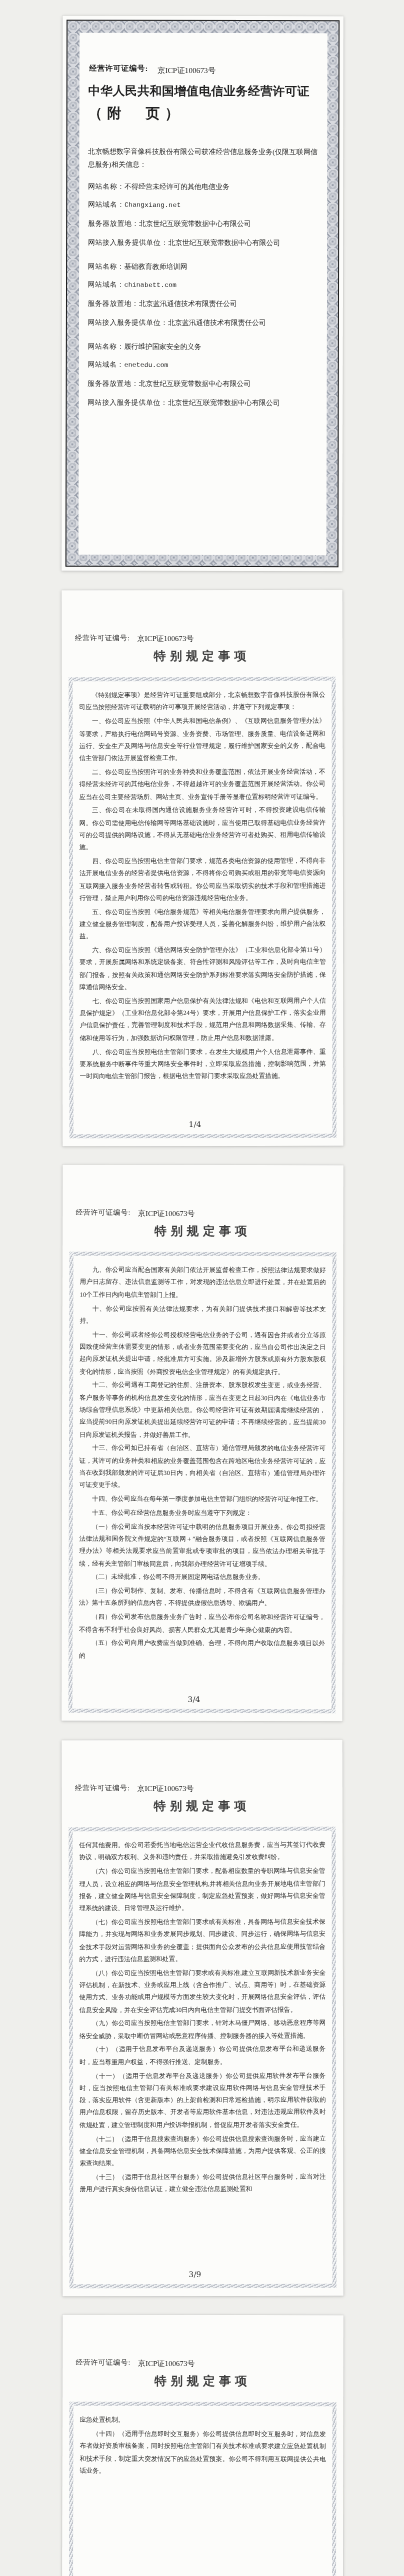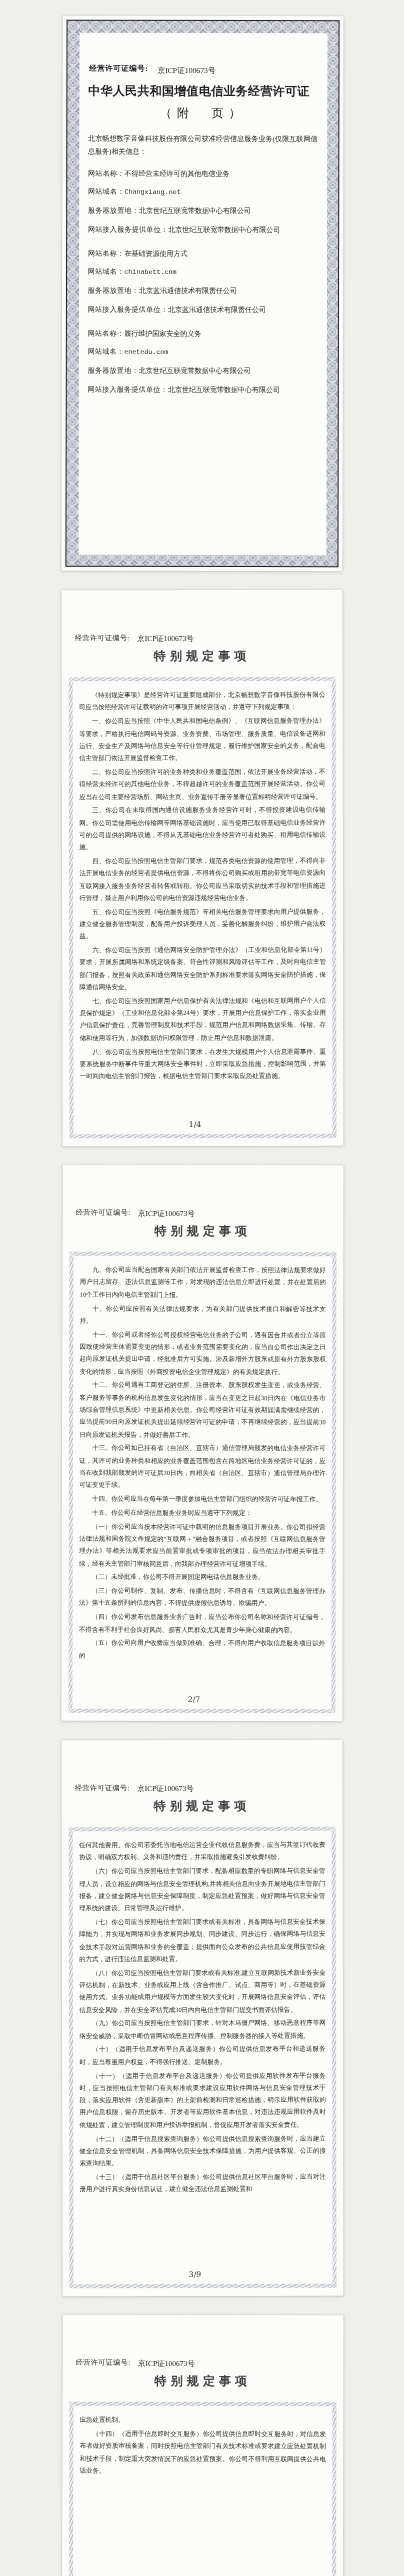--- a/index.html
+++ b/index.html
@@ -27,22 +27,22 @@
   .cover-inner {
     position:absolute; inset:16.5px;
     background:#fcfcfa;
     padding:0 9.3px;
     box-sizing:border-box;
   }
   .cv-head { margin-top:31px; margin-left:1px; white-space:nowrap; }
   .cv-head-label { font-size:7.5px; font-weight:bold; letter-spacing:0.5px; }
   .cv-head-num { font-size:7.7px; margin-left:7.2px; position:relative; top:2.6px; font-family:"Liberation Serif",serif; }
   .cv-title { margin-top:9.3px; text-align:left; font-size:12px; font-weight:bold; letter-spacing:0.3px; }
-  .cv-subtitle { margin-top:5.2px; text-align:center; font-size:12px; font-weight:normal; letter-spacing:5.2px; }
-  .cv-body { margin-top:11px; }
+  .cv-subtitle { margin-top:5.2px; text-align:left; font-size:14px; font-weight:bold; letter-spacing:5.2px; }
+  .cv-body { margin-top:23px; }
   .cv-intro { font-size:7px; line-height:1.9; text-align:justify; margin-bottom:9.3px; }
   .cv-row { font-size:7px; line-height:1.7; margin-bottom:6.7px; text-align:justify; }
   .cv-row .lbl { letter-spacing:0.3px; }
   .cv-row .mono { font-family:Liberation Mono, monospace; font-size:6.7px; }
   .cv-gap { margin-top:12.4px; }
   
   .sp-head { margin-top:43px; margin-left:13.4px; white-space:nowrap; }
   .sp-head-label { font-size:7px; letter-spacing:0.5px; }
   .sp-head-num { font-size:7.5px; margin-left:5.2px; position:relative; top:1px; }
   .sp-title { margin-top:5.2px; text-align:center; font-size:12px; font-weight:bold; letter-spacing:4.1px; color:#404040; }
@@ -81,21 +81,21 @@
     <div class="cv-title">中华人民共和国增值电信业务经营许可证</div>
     <div class="cv-subtitle">（附　页）</div>
     <div class="cv-body">
       <div class="cv-intro">北京畅想数字音像科技股份有限公司获准经营信息服务业务(仅限互联网信息服务)相关信息：</div>
 
       <div class="cv-row"><span class="lbl">网站名称：</span><span>不得经营未经许可的其他电信业务</span></div>
       <div class="cv-row"><span class="lbl">网站域名：</span><span class="mono">Changxiang.net</span></div>
       <div class="cv-row"><span class="lbl">服务器放置地：</span><span>北京世纪互联宽带数据中心有限公司</span></div>
       <div class="cv-row"><span class="lbl">网站接入服务提供单位：</span><span>北京世纪互联宽带数据中心有限公司</span></div>
 
-      <div class="cv-row cv-gap"><span class="lbl">网站名称：</span><span>在基础资源使用方式</span></div>
+      <div class="cv-row cv-gap"><span class="lbl">网站名称：</span><span>基础教育教师培训网</span></div>
       <div class="cv-row"><span class="lbl">网站域名：</span><span class="mono">chinabett.com</span></div>
       <div class="cv-row"><span class="lbl">服务器放置地：</span><span>北京蓝汛通信技术有限责任公司</span></div>
       <div class="cv-row"><span class="lbl">网站接入服务提供单位：</span><span>北京蓝汛通信技术有限责任公司</span></div>
 
       <div class="cv-row cv-gap"><span class="lbl">网站名称：</span><span>履行维护国家安全的义务</span></div>
       <div class="cv-row"><span class="lbl">网站域名：</span><span class="mono">enetedu.com</span></div>
       <div class="cv-row"><span class="lbl">服务器放置地：</span><span>北京世纪互联宽带数据中心有限公司</span></div>
       <div class="cv-row"><span class="lbl">网站接入服务提供单位：</span><span>北京世纪互联宽带数据中心有限公司</span></div>
     </div>
   </div>
@@ -133,21 +133,21 @@
     <p class="law">十一、你公司或者经你公司授权经营电信业务的子公司，遇有因合并或者分立等原因致使经营主体需要变更的情形，或者业务范围需要变化的，应当自公司作出决定之日起向原发证机关提出申请，经批准后方可实施。涉及新增外方股东或原有外方股东股权变化的情形，应当按照《外商投资电信企业管理规定》的有关规定执行。</p>
     <p class="law">十二、你公司遇有工商登记的住所、注册资本、股东股权发生变更，或业务经营、客户服务等事务的机构信息发生变化的情形，应当在变更之日起30日内在《电信业务市场综合管理信息系统》中更新相关信息。你公司经营许可证有效期届满需继续经营的，应当提前90日向原发证机关提出延续经营许可证的申请；不再继续经营的，应当提前30日向原发证机关报告，并做好善后工作。</p>
     <p class="law">十三、你公司如已持有省（自治区、直辖市）通信管理局颁发的电信业务经营许可证，其许可的业务种类和相应的业务覆盖范围包含在跨地区电信业务经营许可证的，应当在收到我部颁发的许可证后30日内，向相关省（自治区、直辖市）通信管理局办理许可证变更手续。</p>
     <p class="law">十四、你公司应当在每年第一季度参加电信主管部门组织的经营许可证年报工作。</p>
     <p class="law">十五、你公司在经营信息服务业务时应当遵守下列规定：</p>
     <p class="law">（一）你公司应当按本经营许可证中载明的信息服务项目开展业务。你公司拟经营法律法规和国务院文件规定的“互联网＋”融合服务项目，或者按照《互联网信息服务管理办法》等相关法规要求应当前置审批或专项审批的项目，应当依法办理相关审批手续，经有关主管部门审核同意后，向我部办理经营许可证增项手续。</p>
     <p class="law">（二）未经批准，你公司不得开展固定网电话信息服务业务。</p>
     <p class="law">（三）你公司制作、复制、发布、传播信息时，不得含有《互联网信息服务管理办法》第十五条所列的信息内容，不得提供虚假信息诱导、欺骗用户。</p>
     <p class="law">（四）你公司发布信息服务业务广告时，应当公布你公司名称和经营许可证编号，不得含有不利于社会良好风尚、损害人民群众尤其是青少年身心健康的内容。</p>
     <p class="law">（五）你公司向用户收费应当做到准确、合理，不得向用户收取信息服务项目以外的</p>
-    <div class="pnum">2/7</div>
+    <div class="pnum">3/4</div>
   </div>
 </div>
 
 <div class="sheet r2" style="top:1740px;">
   <div class="sp-head">
     <span class="sp-head-label">经营许可证编号:</span>
     <span class="sp-head-num">京ICP证100673号</span>
   </div>
   <div class="sp-title">特别规定事项</div>
   <div class="sp-box">

